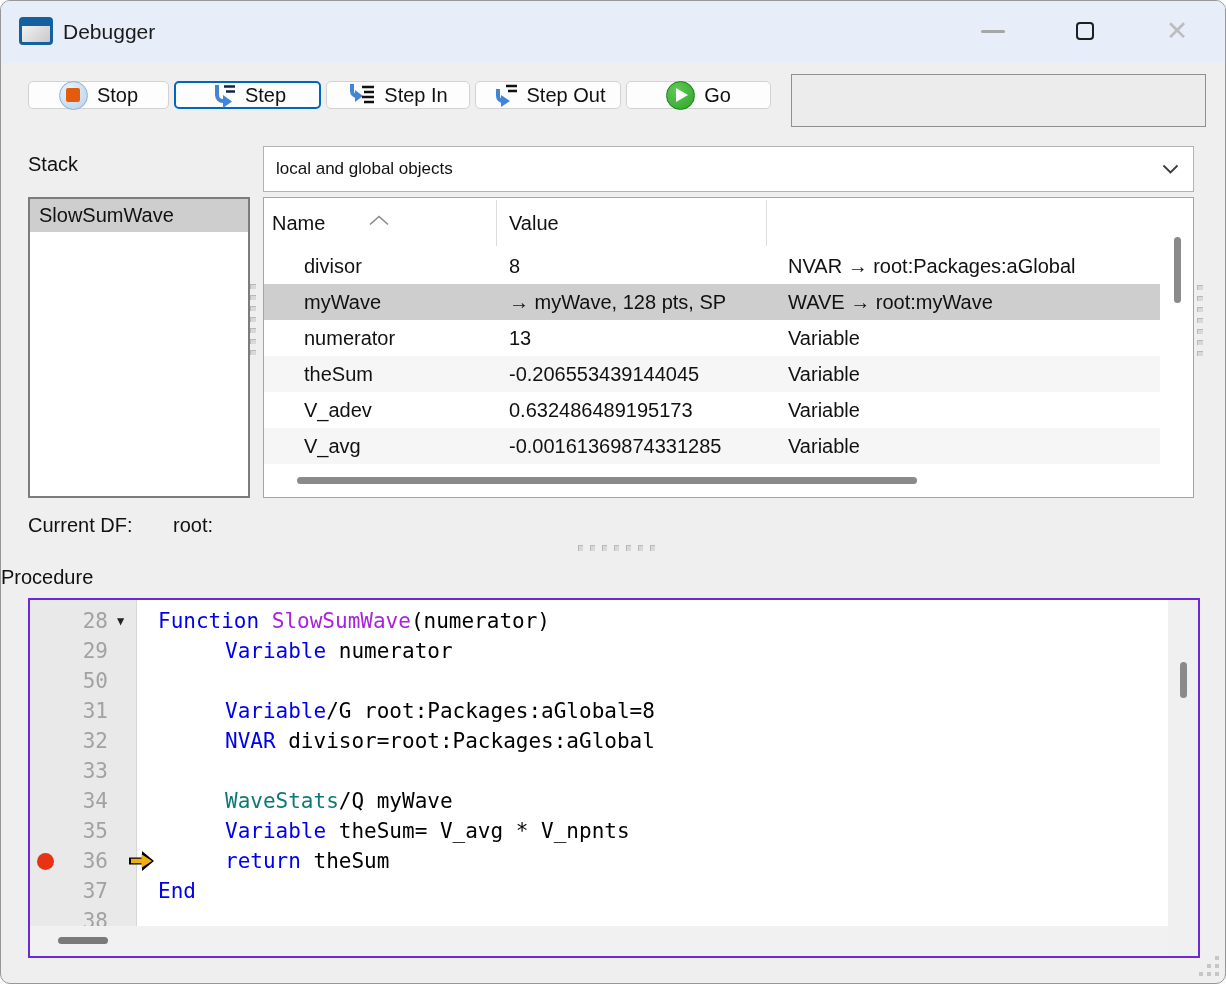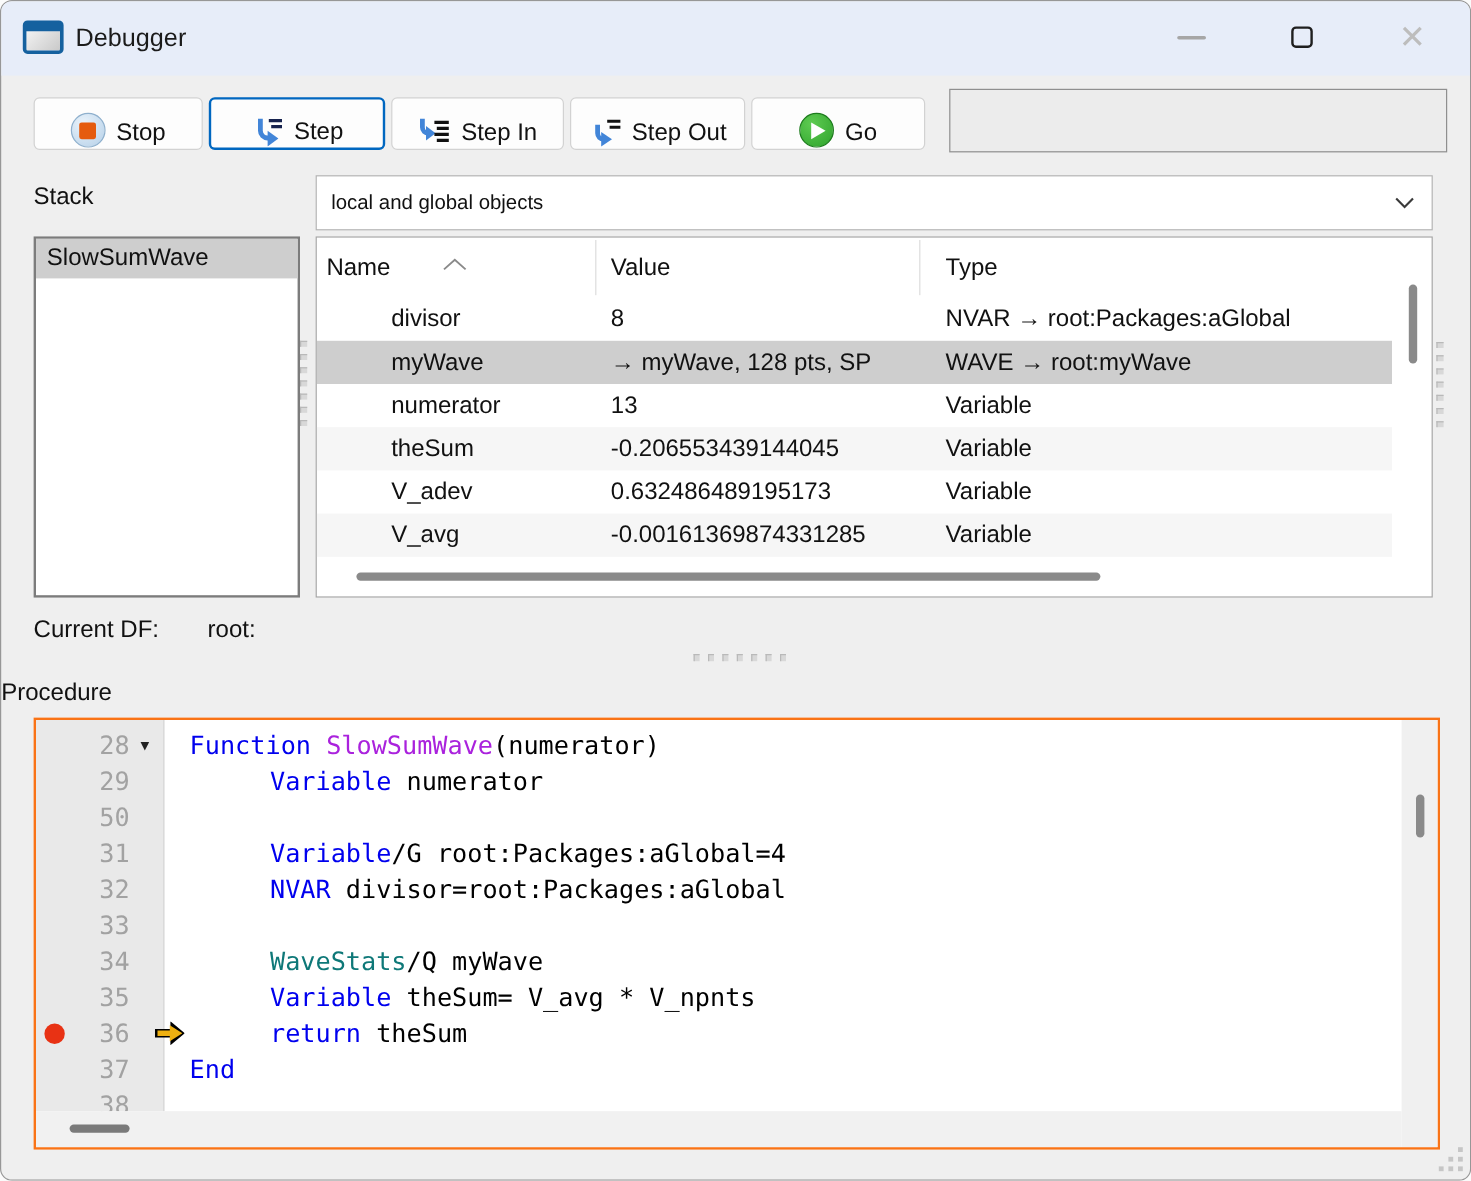--- a/index.html
+++ b/index.html
@@ -8,22 +8,22 @@
   
   .titlebar{position:absolute;left:0;top:0;width:100%;height:62px;background:#e7edf9;}
   .win-icon{position:absolute;left:18px;top:16px;width:34px;height:28px;border:3px solid #15619f;
     border-top-width:9px;border-radius:4px;background:linear-gradient(135deg,#f2f2f2,#c9c9c9);box-sizing:border-box;}
   .title-text{position:absolute;left:62px;top:0;height:62px;line-height:62px;font-size:21px;color:#1b1b1b;}
   .winbtn{position:absolute;top:8px;width:62px;height:44px;display:flex;align-items:center;justify-content:center;background:none;border:none;cursor:pointer;}
   .ic-min{width:24px;height:3px;background:#a6a6a6;border-radius:2px;}
   .ic-max{width:18px;height:18px;border:2.5px solid #1f1f1f;border-radius:4px;box-sizing:border-box;background:transparent;}
   .ic-close{font-size:27px;color:#bdbdbd;line-height:1;}
   
-  .tbtn{position:absolute;top:80px;height:44px;background:#fdfdfd;border:1px solid #d2d2d2;border-radius:5px;
-    display:flex;align-items:flex-end;justify-content:center;gap:9px;font-size:20px;color:#111;cursor:pointer;font-family:"Liberation Sans",sans-serif;}
+  .tbtn{position:absolute;top:80px;height:28px;background:#fdfdfd;border:1px solid #d2d2d2;border-radius:5px;
+    display:flex;align-items:center;justify-content:center;gap:9px;font-size:20px;color:#111;cursor:pointer;font-family:"Liberation Sans",sans-serif;}
   .tbtn.default{border:2px solid var(--accent-border);}
   .status-box{position:absolute;left:790px;top:73px;width:415px;height:53px;background:#ececec;border:1px solid #8f8f8f;box-sizing:border-box;font-size:19px;padding:4px 8px;color:#222;}
   .ic-stop{width:29px;height:29px;border-radius:50%;background:radial-gradient(circle at 35% 30%,#eaf3fb,#b5d0e8);border:1px solid #8fb0cd;display:flex;align-items:center;justify-content:center;box-sizing:border-box;}
   .ic-stop i{display:block;width:14px;height:14px;background:var(--stop-icon);border-radius:2px;}
   .ic-go{width:29px;height:29px;border-radius:50%;background:radial-gradient(circle at 35% 30%,#5ecb52,var(--go-icon));border:1px solid #1d7c1d;display:flex;align-items:center;justify-content:center;box-sizing:border-box;}
   .ic-go i{display:block;width:0;height:0;border-left:12px solid #fff;border-top:7px solid transparent;border-bottom:7px solid transparent;margin-left:3px;}
   
   .stack-label{position:absolute;left:27px;top:152px;width:222px;text-align:left;font-size:20px;color:#111;}
   .stack-list{position:absolute;left:27px;top:196px;width:222px;height:301px;background:#fff;border:2px solid #7c7c7c;box-sizing:border-box;}
   .stack-item{height:33px;line-height:33px;background:#cecece;font-size:20px;padding-left:9px;color:#111;cursor:pointer;}
@@ -40,31 +40,31 @@
   .thead{position:absolute;left:0;top:0;right:0;height:50px;display:flex;align-items:center;font-size:20px;color:#111;}
   .th-name{width:243px;padding-left:8px;box-sizing:border-box;position:relative;}
   .th-value{width:270px;padding-left:2px;box-sizing:border-box;}
   .th-type{flex:1;padding-left:11px;}
   .col-sep{position:absolute;top:2px;width:1px;height:46px;background:#dcdcdc;}
   .sort-caret{position:absolute;left:104px;top:3px;}
   .trows{position:absolute;left:0;top:50px;right:33px;}
   .trow{display:flex;height:36px;align-items:center;font-size:20px;color:#111;cursor:default;}
   .trow.alt{background:#f6f6f6;}
   .trow.selected{background:var(--selection);}
-  .tc-name{width:243px;padding-left:62px;box-sizing:border-box;white-space:nowrap;}
+  .tc-name{width:243px;padding-left:40px;box-sizing:border-box;white-space:nowrap;}
   .tc-value{width:270px;padding-left:2px;box-sizing:border-box;white-space:nowrap;}
   .tc-type{flex:1;padding-left:11px;white-space:nowrap;}
   .tbl-vthumb{position:absolute;right:12px;top:39px;width:7px;height:66px;background:#8a8a8a;border-radius:4px;cursor:pointer;}
   .tbl-hthumb{position:absolute;left:33px;bottom:13px;width:620px;height:7px;background:#8a8a8a;border-radius:4px;cursor:pointer;}
   
   .currentdf{position:absolute;left:27px;top:513px;font-size:20px;color:#111;}
   .currentdf .val{position:absolute;left:145px;top:0;white-space:nowrap;}
   .proc-label{position:absolute;left:0;right:0;top:565px;font-size:20px;color:#111;}
   
-  .codepanel{position:absolute;left:27px;top:597px;width:1172px;height:360px;background:#fff;border:2px solid #f97316;box-sizing:border-box;overflow:hidden;}
+  .codepanel{position:absolute;left:27px;top:597px;width:1172px;height:360px;background:#fff;border:2px solid #6d28d9;box-sizing:border-box;overflow:hidden;}
   .gutter-bg{position:absolute;left:0;top:0;width:106px;height:326px;background:#e9e9e9;border-right:1px solid #d6d6d6;}
   .vtrack{position:absolute;right:0;top:0;width:30px;height:100%;background:#f0f0f0;}
   .vthumb{position:absolute;left:12px;top:62px;width:7px;height:36px;background:#8a8a8a;border-radius:4px;cursor:pointer;}
   .hstrip{position:absolute;left:0;bottom:0;right:30px;height:30px;background:#f1f1f1;}
   .hthumb{position:absolute;left:28px;top:11px;width:50px;height:7px;background:#7a7a7a;border-radius:4px;cursor:pointer;}
   .lines{position:absolute;left:0;top:6px;right:30px;height:320px;overflow:hidden;
     font-family:"DejaVu Sans Mono",monospace;font-size:21px;}
   .cl{display:flex;height:30px;line-height:30px;position:relative;cursor:text;}
   .cl .bp{width:26px;position:relative;}
   .cl .num{width:52px;text-align:right;color:#a2a2a2;}
@@ -188,21 +188,20 @@
     <div class="thead">
       <span class="th-name">
         <svg class="sort-caret" width="22" height="11" viewBox="0 0 22 11">
           <path d="M2 9.5 L11 1.5 L20 9.5" fill="none" stroke="#8a8a8a" stroke-width="1.6"></path>
         </svg>
         <span>Name</span>
       </span>
       <span class="col-sep" style="left:232px;"></span>
       <span class="th-value">Value</span>
       <span class="col-sep" style="left:502px;"></span>
-      <span class="th-type">Type</span>
     </div>
     <div class="trows">
         <div class="trow">
           <span class="tc-name">divisor</span>
           <span class="tc-value">8</span>
           <span class="tc-type">NVAR → root:Packages:aGlobal</span>
         </div>
         <div class="trow selected">
           <span class="tc-name">myWave</span>
           <span class="tc-value">→ myWave, 128 pts, SP</span>
@@ -260,21 +259,21 @@
         <div class="cl ind">
           <span class="bp"></span>
           <span class="num">50</span>
           <span class="fold"></span>
           <span class="codetext"></span>
         </div>
         <div class="cl ind">
           <span class="bp"></span>
           <span class="num">31</span>
           <span class="fold"></span>
-          <span class="codetext"><span class="tk-kw">Variable</span><span class="tk-pl">/G root:Packages:aGlobal=4</span></span>
+          <span class="codetext"><span class="tk-kw">Variable</span><span class="tk-pl">/G root:Packages:aGlobal=8</span></span>
         </div>
         <div class="cl ind">
           <span class="bp"></span>
           <span class="num">32</span>
           <span class="fold"></span>
           <span class="codetext"><span class="tk-kw">NVAR</span><span class="tk-pl"> divisor=root:Packages:aGlobal</span></span>
         </div>
         <div class="cl ind">
           <span class="bp"></span>
           <span class="num">33</span>

